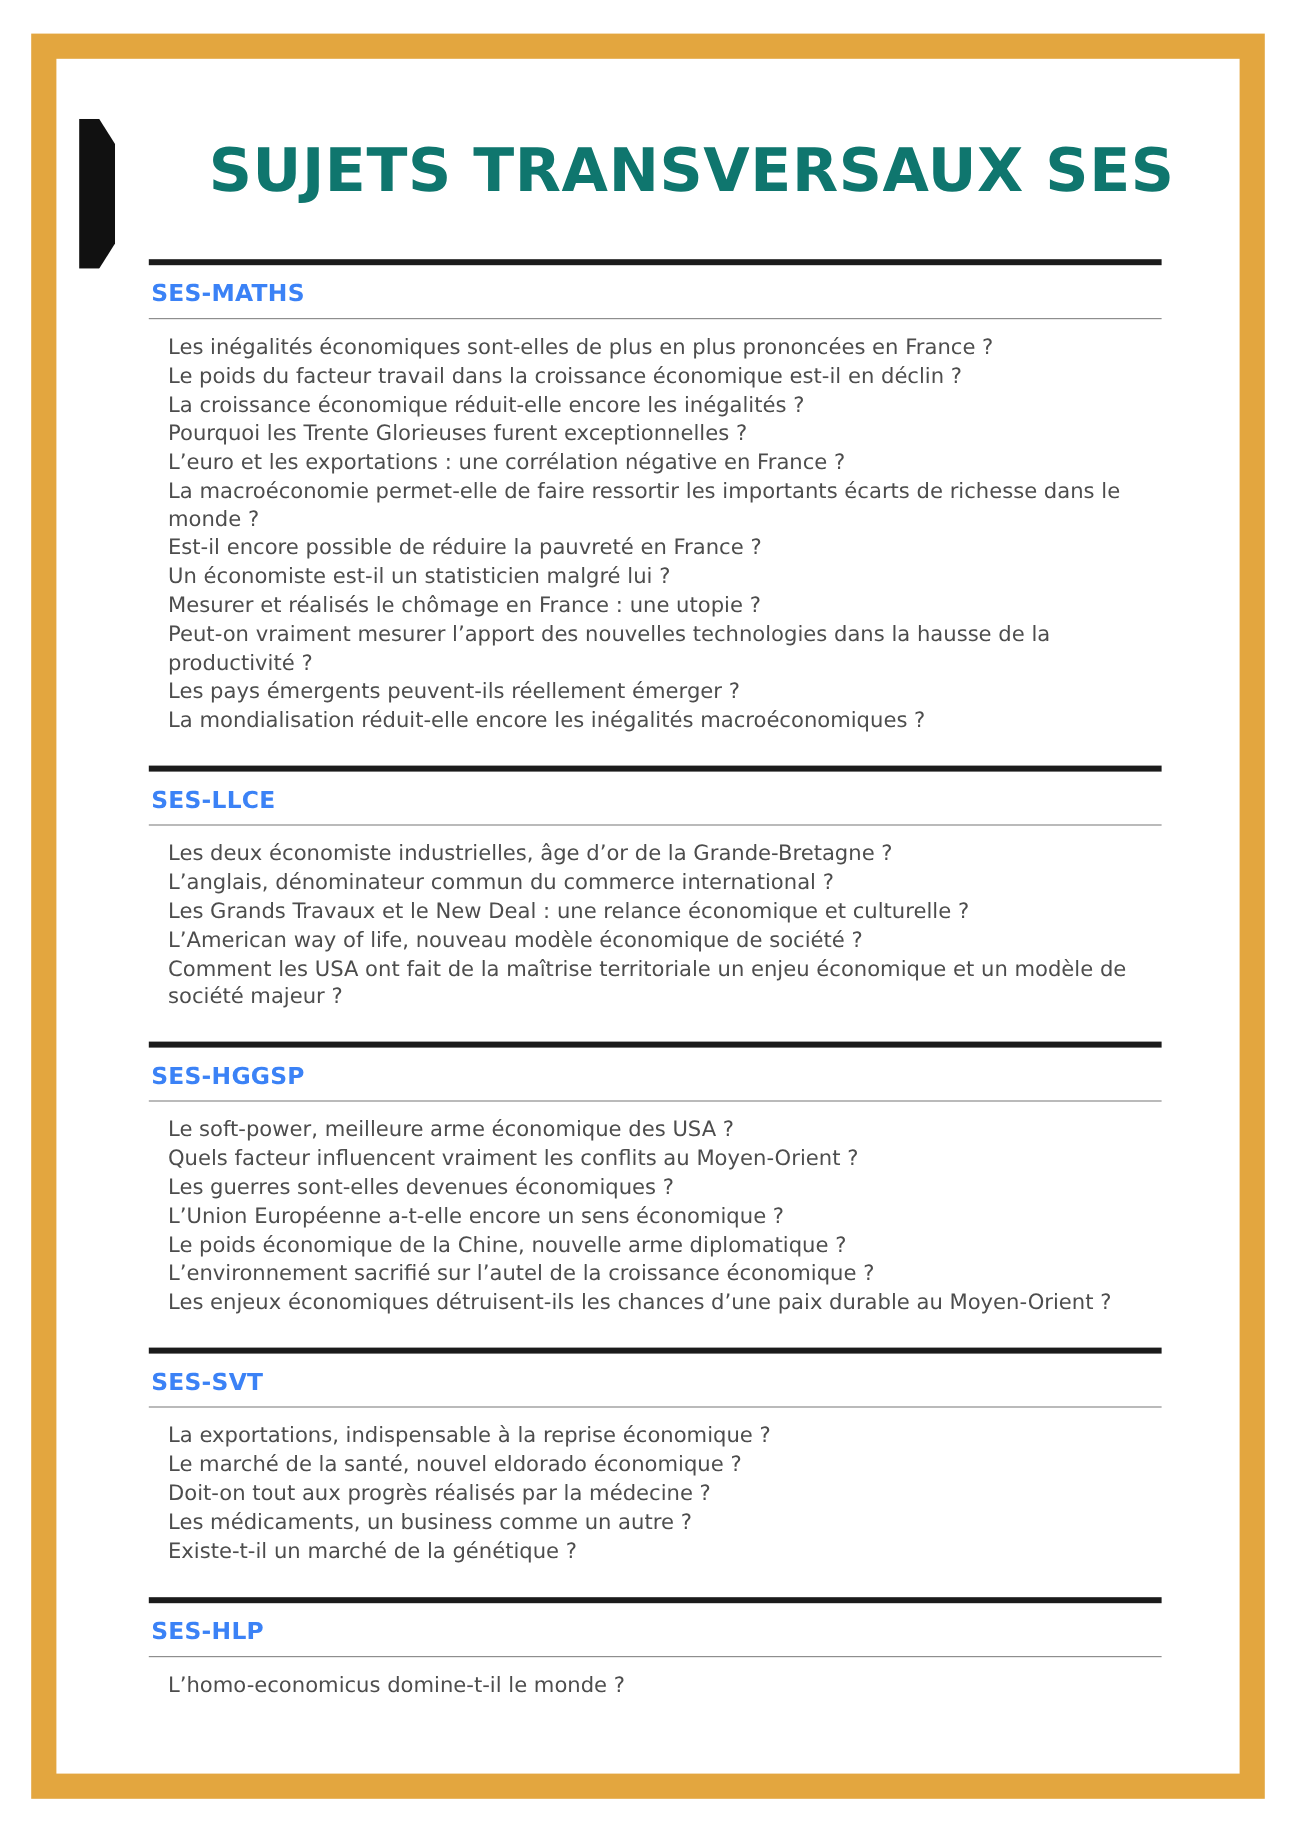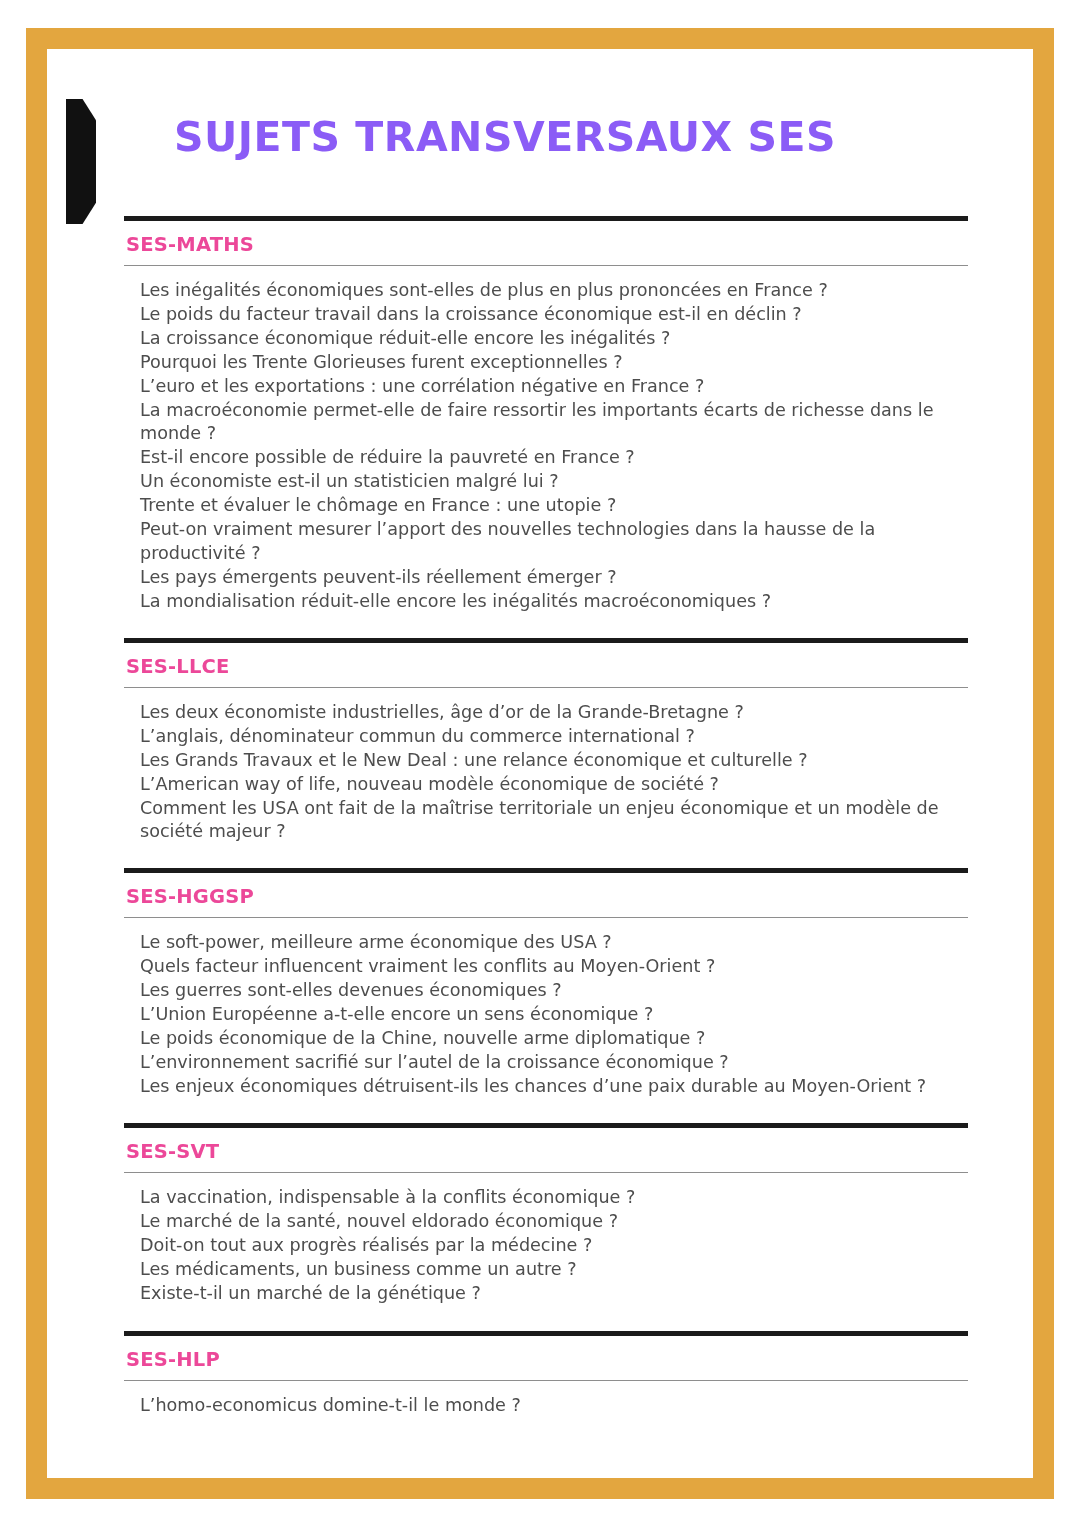--- a/index.html
+++ b/index.html
@@ -54,24 +54,24 @@
     height: 125px;
     background: #111111;
     clip-path: polygon(0% 0%, 72% 0%, 100% 17%, 100% 83%, 72% 100%, 0% 100%);
   }
 
   .title {
     position: absolute;
     left: 108px;
     top: 48px;
     right: 30px;
-    font-size: 41px;
+    font-size: 50px;
     font-weight: bold;
     letter-spacing: 0.5px;
-    color: #8b5cf6;
+    color: #0f766e;
     font-family: "DejaVu Sans", sans-serif;
     line-height: 1.05;
   }
 
   .content {
     position: absolute;
     left: 58px;
     top: 148px;
     right: 46px;
   }
@@ -80,21 +80,21 @@
     margin-bottom: 6px;
   }
   .rule-thick {
     height: 5px;
     background: #1b1b1b;
     margin: 0 0 0 0;
   }
   .section-head {
     font-size: 19.5px;
     font-weight: bold;
-    color: #ec4899;
+    color: #3b82f6;
     padding: 12px 0 9px 2px;
     letter-spacing: 0.2px;
   }
   .rule-thin {
     height: 1px;
     background: #8e8e8e;
     margin-bottom: 13px;
   }
   .items {
     padding: 0 0 18px 2px;
@@ -130,21 +130,21 @@
           <div class="rule-thin"></div>
           <div class="items">
             <div class="item">Les inégalités économiques sont-elles de plus en plus prononcées en France ?</div>
             <div class="item">Le poids du facteur travail dans la croissance économique est-il en déclin ?</div>
             <div class="item">La croissance économique réduit-elle encore les inégalités ?</div>
             <div class="item">Pourquoi les Trente Glorieuses furent exceptionnelles ?</div>
             <div class="item">L’euro et les exportations : une corrélation négative en France ?</div>
             <div class="item">La macroéconomie permet-elle de faire ressortir les importants écarts de richesse dans le monde ?</div>
             <div class="item">Est-il encore possible de réduire la pauvreté en France ?</div>
             <div class="item">Un économiste est-il un statisticien malgré lui ?</div>
-            <div class="item">Trente et évaluer le chômage en France : une utopie ?</div>
+            <div class="item">Mesurer et réalisés le chômage en France : une utopie ?</div>
             <div class="item">Peut-on vraiment mesurer l’apport des nouvelles technologies dans la hausse de la productivité ?</div>
             <div class="item">Les pays émergents peuvent-ils réellement émerger ?</div>
             <div class="item">La mondialisation réduit-elle encore les inégalités macroéconomiques ?</div>
           </div>
         </div>
         <div class="section">
           <div class="rule-thick"></div>
           <div class="section-head">SES-LLCE</div>
           <div class="rule-thin"></div>
           <div class="items">
@@ -167,21 +167,21 @@
             <div class="item">Le poids économique de la Chine, nouvelle arme diplomatique ?</div>
             <div class="item">L’environnement sacrifié sur l’autel de la croissance économique ?</div>
             <div class="item">Les enjeux économiques détruisent-ils les chances d’une paix durable au Moyen-Orient ?</div>
           </div>
         </div>
         <div class="section">
           <div class="rule-thick"></div>
           <div class="section-head">SES-SVT</div>
           <div class="rule-thin"></div>
           <div class="items">
-            <div class="item">La vaccination, indispensable à la conflits économique ?</div>
+            <div class="item">La exportations, indispensable à la reprise économique ?</div>
             <div class="item">Le marché de la santé, nouvel eldorado économique ?</div>
             <div class="item">Doit-on tout aux progrès réalisés par la médecine ?</div>
             <div class="item">Les médicaments, un business comme un autre ?</div>
             <div class="item">Existe-t-il un marché de la génétique ?</div>
           </div>
         </div>
         <div class="section">
           <div class="rule-thick"></div>
           <div class="section-head">SES-HLP</div>
           <div class="rule-thin"></div>

